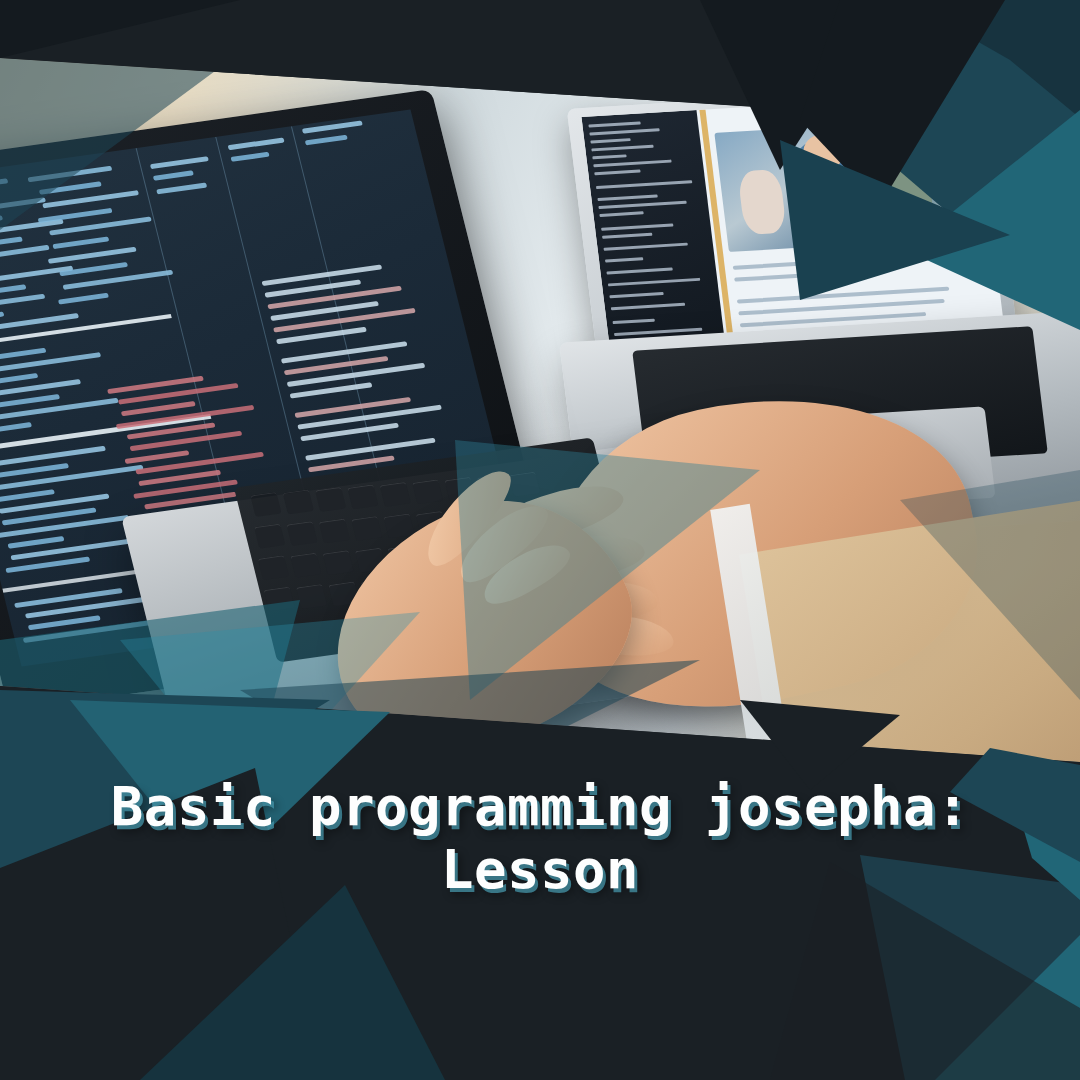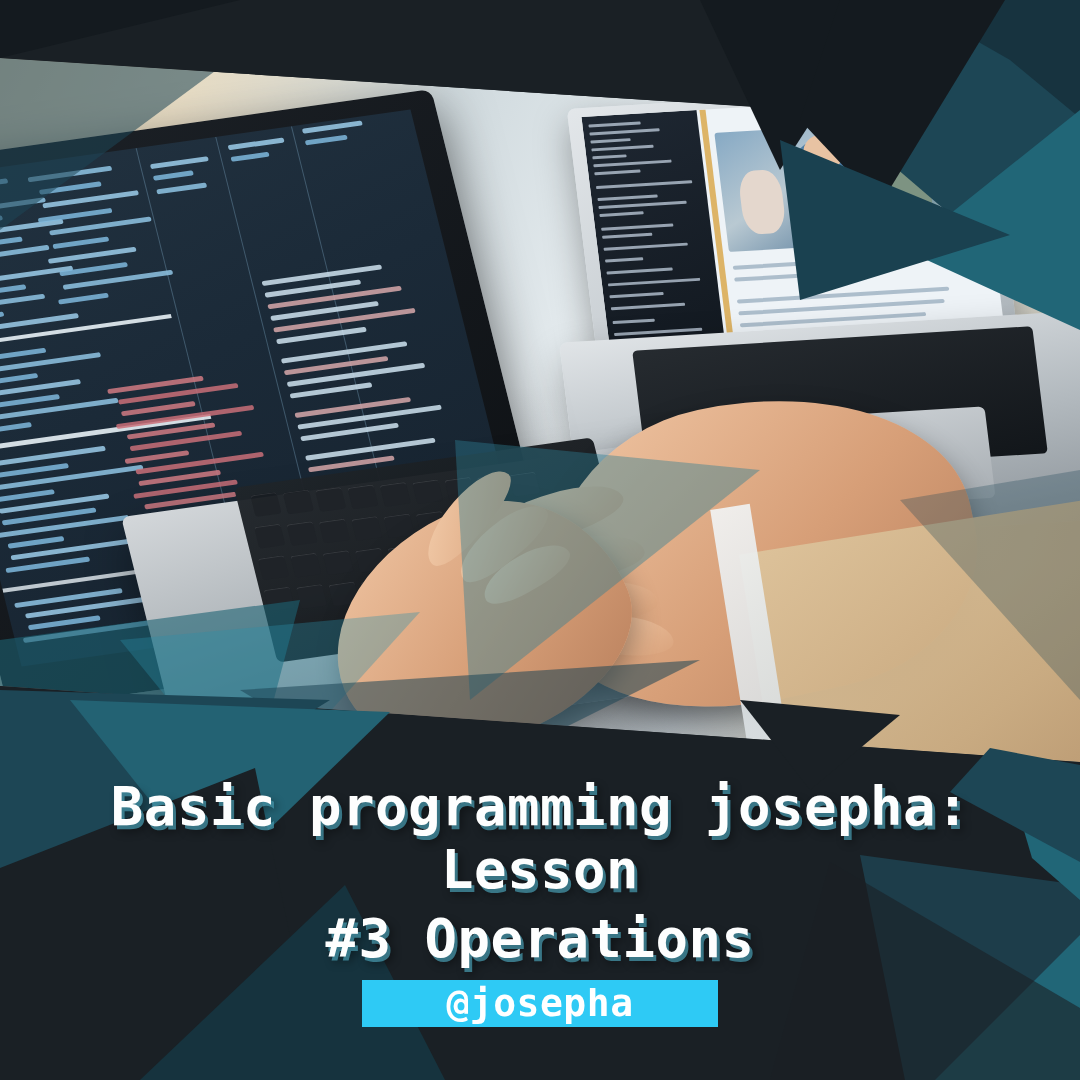--- a/index.html
+++ b/index.html
@@ -384,20 +384,16 @@
       <polygon points="1080,935 1080,1080 935,1080" fill="#216677"></polygon>
       <polygon points="1012,790 1080,795 1080,900 1032,858" fill="#216677"></polygon>
       <polygon points="830,862 1080,1008 1080,1080 770,1080" fill="#1a2025" opacity="0.6"></polygon>
       <polygon points="990,748 1080,765 1080,862 950,792" fill="#1d4655"></polygon>
       <polygon points="740,700 900,715 810,790" fill="#1a2025"></polygon>
     </svg>
   </div>
 
   <div id="title">
     <span class="ln ln1">Basic programming josepha: Lesson</span>
-    <span class="ln ln2">#3 Operations</span>
   </div>
 
-  <div id="handle-badge">
-    <span id="handle-text">@josepha</span>
-  </div>
 
 </div>
 
 </body></html>

